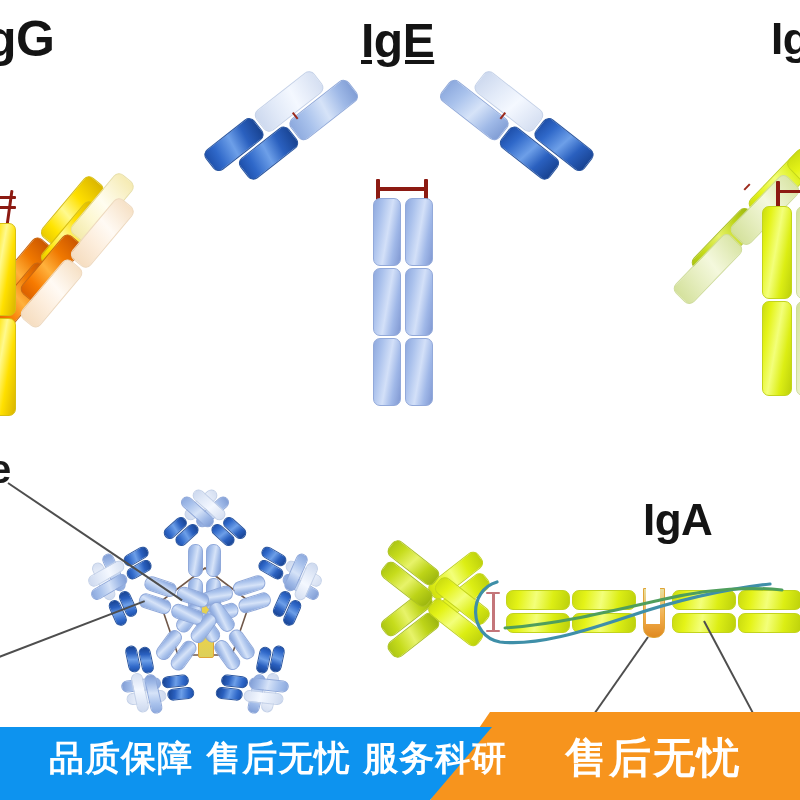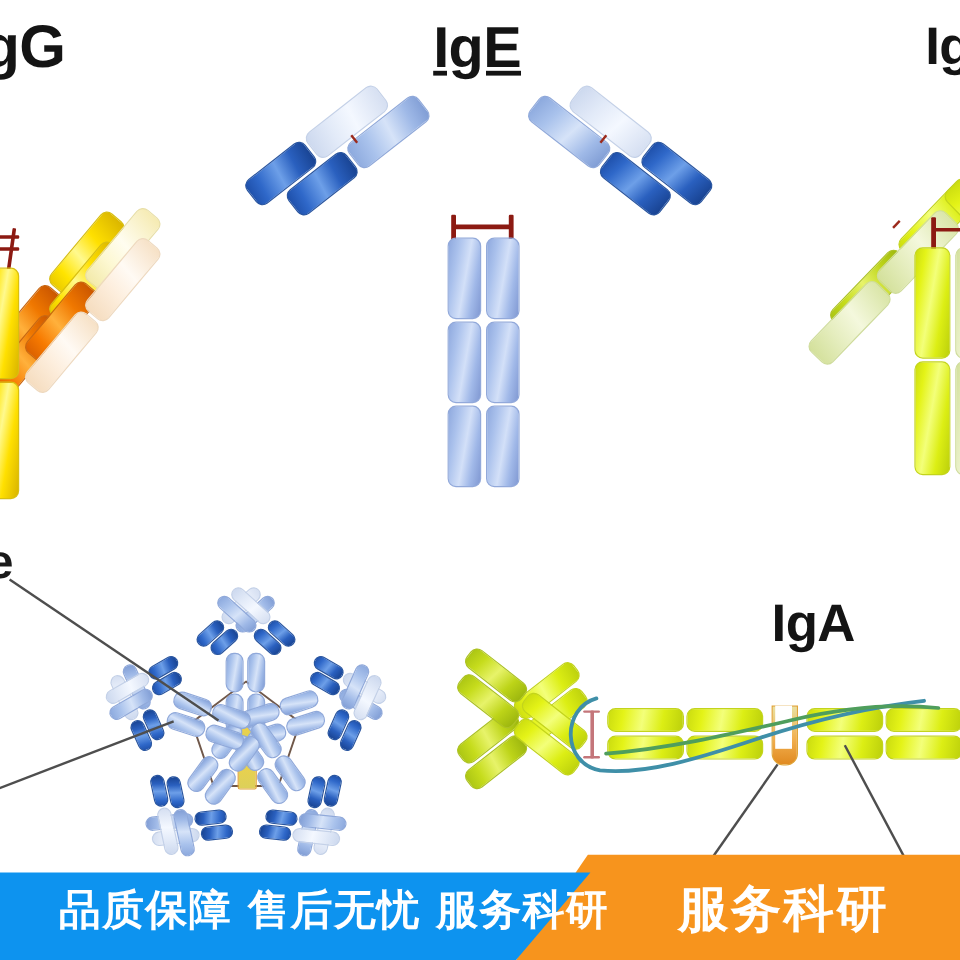--- a/index.html
+++ b/index.html
@@ -385,15 +385,15 @@
 
   <div id="banner">
     <svg width="800" height="88" viewBox="0 0 800 88">
 
       <polygon points="490,0 800,0 800,88 430,88" fill="#f7941d"></polygon>
 
       <polygon points="0,15 492,15 430,88 0,88" fill="#0d93ef"></polygon>
     </svg>
   </div>
   <div class="banner-text" id="banner-slogan">品质保障 售后无忧 服务科研</div>
-  <div class="banner-text" id="banner-brand">服务科研</div>
+  <div class="banner-text" id="banner-brand">售后无忧</div>
 
 </div>
 
 </body></html>

